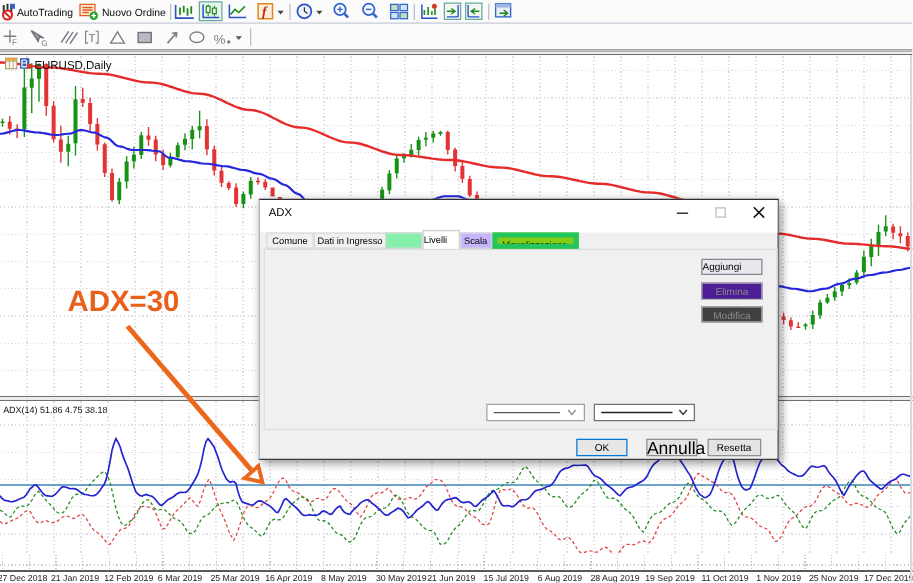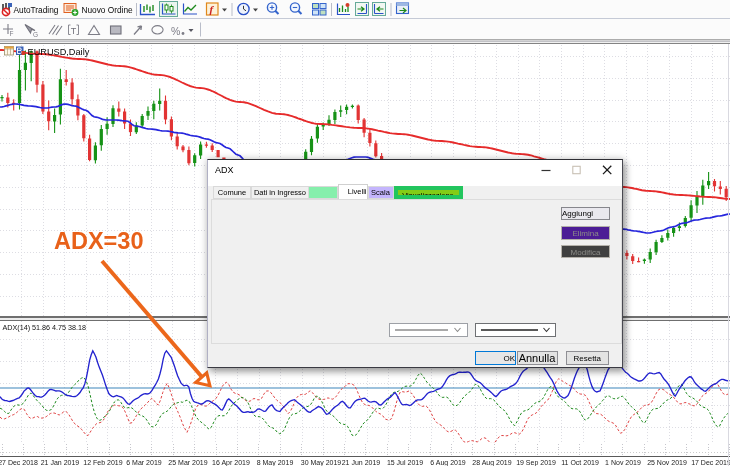--- a/index.html
+++ b/index.html
@@ -163,35 +163,35 @@
 <div style="position:absolute;left:0;top:0;width:100%;height:26px;background:#ffffff;"></div>
 <div style="position:absolute;left:7px;top:5px;font-size:9px;color:#000;">ADX</div>
 <svg width="414" height="26" style="position:absolute;left:0;top:0;">
 <path d="M333.5 10.5 H342.5" stroke="#333" stroke-width="1.2" fill="none"></path>
 <rect x="364.8" y="6.3" width="7.4" height="7.4" fill="none" stroke="#c8c0b4" stroke-width="1.1"></rect>
 <path d="M395 5.8 L403.3 14.1 M403.3 5.8 L395 14.1" stroke="#1a1a1a" stroke-width="1.3" fill="none"></path>
 </svg>
 <div style="position:absolute;left:5px;top:26px;width:38px;height:13px;background:#f0f0f0;border:1px solid #d9d9d9;box-sizing:border-box;text-align:center;font-size:7.5px;line-height:12px;color:#000;z-index:2;white-space:nowrap;overflow:hidden;">Comune</div>
 <div style="position:absolute;left:43px;top:26px;width:58px;height:13px;background:#f0f0f0;border:1px solid #d9d9d9;box-sizing:border-box;text-align:center;font-size:7.5px;line-height:12px;color:#000;z-index:2;white-space:nowrap;overflow:hidden;">Dati in Ingresso</div>
 <div style="position:absolute;left:100px;top:26px;width:30px;height:13px;background:#86efac;border:1px solid #d9d9d9;box-sizing:border-box;text-align:center;font-size:7.5px;line-height:12px;color:#000;z-index:2;white-space:nowrap;overflow:hidden;padding-left:28px;">Colori</div>
-<div style="position:absolute;left:130px;top:24px;width:29.5px;height:15px;background:#ffffff;border:1px solid #d0d0d0;border-bottom:none;box-sizing:border-box;text-align:right;font-size:7.5px;line-height:14px;color:#000;z-index:3;white-space:nowrap;overflow:hidden;">Livelli</div>
+<div style="position:absolute;left:130px;top:24px;width:29.5px;height:15px;background:#ffffff;border:1px solid #d0d0d0;border-bottom:none;box-sizing:border-box;text-align:left;font-size:7.5px;line-height:14px;color:#000;z-index:3;white-space:nowrap;overflow:hidden;">Livelli</div>
 <div style="position:absolute;left:159.5px;top:26px;width:26px;height:13px;background:#c4b5fd;border:1px solid #d9d9d9;box-sizing:border-box;text-align:center;font-size:7.5px;line-height:12px;color:#000;z-index:2;white-space:nowrap;overflow:hidden;">Scala</div>
 <div style="position:absolute;left:185.5px;top:26px;width:69px;height:13px;background:#84cc16;border:4px solid #22c55e;box-sizing:border-box;text-align:center;font-size:7.5px;line-height:12px;color:#000;z-index:2;white-space:nowrap;overflow:hidden;">Visualizzazione</div>
 <div style="position:absolute;left:2.5px;top:38.5px;width:411px;height:145px;background:#f0f0f0;border:1px solid #dcdcdc;box-sizing:border-box;z-index:1;"></div>
 <div style="position:absolute;width:49px;height:13.5px;box-sizing:border-box;font-size:8px;text-align:left;z-index:2;left:353px;top:46.5px;background:#e9e8ee;border:1px solid #86868c;color:#000;line-height:12px;">Aggiungi</div>
 <div style="position:absolute;width:49px;height:13.5px;box-sizing:border-box;font-size:8px;text-align:center;z-index:2;left:353px;top:66px;background:#4c1d95;border:1px solid #b4b1aa;color:#8c8c88;line-height:13px;">Elimina</div>
 <div style="position:absolute;width:49px;height:13.5px;box-sizing:border-box;font-size:8px;text-align:center;z-index:2;left:353px;top:84.5px;background:#404040;border:1px solid #b4b1aa;color:#8c8c88;line-height:13px;">Modifica</div>
 <div style="position:absolute;left:181px;top:163px;width:79px;height:14px;background:#fff;border:1px solid #9da0a6;box-sizing:border-box;z-index:2;">
 <svg width="77" height="12" style="position:absolute;left:0;top:0;">
           <path d="M5 6 H58" stroke="#555" stroke-width="1"></path>
           <path d="M64.5 4 L67.5 7.5 L70.5 4" stroke="#8a8a8a" stroke-width="1.1" fill="none"></path>
         </svg>
       </div>
 <div style="position:absolute;left:267px;top:163px;width:81px;height:14px;background:#fff;border:1px solid #6e7073;box-sizing:border-box;z-index:2;">
 <svg width="79" height="12" style="position:absolute;left:0;top:0;">
           <path d="M5 6 H62" stroke="#222" stroke-width="1.3"></path>
           <path d="M67.5 4 L70.5 7.5 L73.5 4" stroke="#333" stroke-width="1.1" fill="none"></path>
         </svg>
       </div>
-<div style="position:absolute;top:190.5px;height:14.5px;box-sizing:border-box;font-size:8px;text-align:right;line-height:13px;color:#000;z-index:2;left:267px;width:41px;background:#e7e7e7;border:1.5px solid #0078d7;">OK</div>
-<div style="position:absolute;top:190.5px;height:14.5px;box-sizing:border-box;font-size:11px;text-align:center;line-height:13px;color:#000;z-index:2;left:308.5px;width:41px;background:#e3e3e3;border:1px solid #8f8f94;">Annulla</div>
+<div style="position:absolute;top:190.5px;height:14.5px;box-sizing:border-box;font-size:8px;text-align:center;line-height:13px;color:#000;z-index:2;left:253px;width:41px;background:#e7e7e7;border:1.5px solid #0078d7;">OK</div>
+<div style="position:absolute;top:190.5px;height:14.5px;box-sizing:border-box;font-size:14px;text-align:center;line-height:13px;color:#000;z-index:2;left:308.5px;width:41px;background:#e3e3e3;border:1px solid #8f8f94;">Annulla</div>
 <div style="position:absolute;top:190.5px;height:14.5px;box-sizing:border-box;font-size:8px;text-align:center;line-height:13px;color:#000;z-index:2;left:357.5px;width:43.5px;background:#e3e3e3;border:1px solid #8f8f94;">Resetta</div>
 </div>
 </div>
 </body></html>

